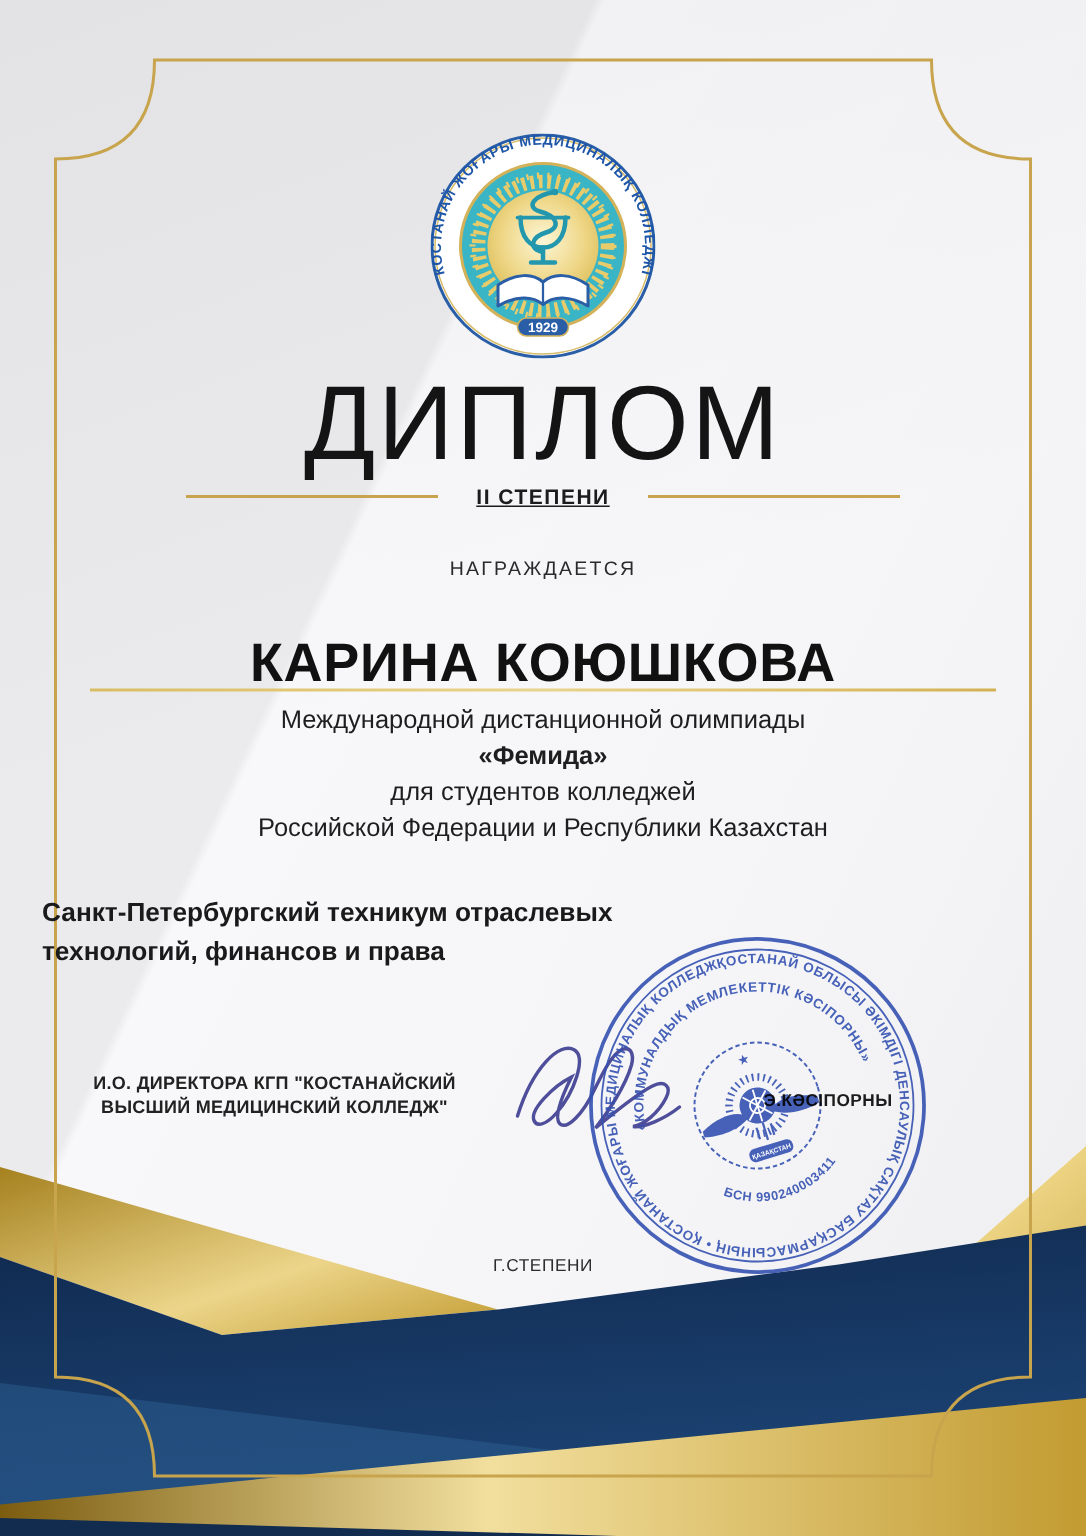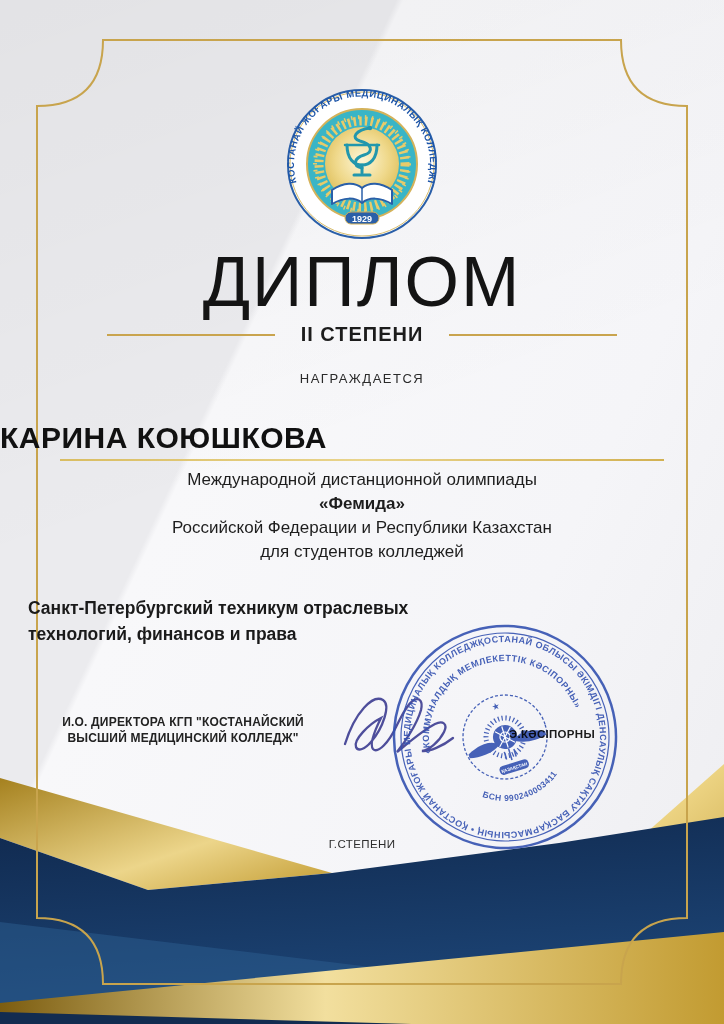--- a/index.html
+++ b/index.html
@@ -18,29 +18,29 @@
 
   .title{
     position:absolute; left:0; top:242px; width:100%;
     text-align:center; font-size:70px; font-weight:500; letter-spacing:2px; color:#141414;
   }
   .degree-row{
     position:absolute; left:62px; top:323px; width:600px;
     display:flex; align-items:center; justify-content:center; gap:26px;
   }
   .degree-line{ flex:0 0 168px; height:2px; background:#c9a44e; }
-  .degree-text{ font-size:20px; font-weight:700; letter-spacing:1px; color:#1c1c1c; white-space:nowrap; }
+  .degree-text{ font-size:14px; font-weight:700; letter-spacing:1px; color:#1c1c1c; white-space:nowrap;text-decoration:underline; }
 
   .awarded{
     position:absolute; left:0; top:371px; width:100%;
     text-align:center; font-size:13px; font-weight:500; letter-spacing:1.5px; color:#2a2a2a;
   }
   .recipient{
     position:absolute; left:0; top:421px; width:100%;
-    font-size:30px; font-weight:700; letter-spacing:0.5px; color:#111;
+    text-align:center; font-size:36px; font-weight:700; letter-spacing:0.5px; color:#111;
   }
   .recipient-line{
     position:absolute; left:60px; top:459px; width:604px; height:2px;
     background:linear-gradient(90deg,#d9bd62,#e9d48c,#d2b152);
   }
   .award-block{
     position:absolute; left:0; top:468px; width:100%;
     text-align:center; font-size:17px; color:#1e1e1e; line-height:24px;
   }
   .award-block .b{ font-weight:700; }
@@ -154,22 +154,22 @@
     </div>
 
     <div class="awarded">НАГРАЖДАЕТСЯ</div>
 
     <div class="recipient">КАРИНА КОЮШКОВА</div>
     <div class="recipient-line"></div>
 
     <div class="award-block">
       <div>Международной дистанционной олимпиады</div>
       <div class="b">«Фемида»</div>
+      <div>для студентов колледжей</div>
       <div>Российской Федерации и Республики Казахстан</div>
-      <div>для студентов колледжей</div>
     </div>
 
     <div class="institution">
       <div>Санкт-Петербургский техникум отраслевых</div>
       <div>технологий, финансов и права</div>
     </div>
 
     <div class="signatory">
       <div>И.О. ДИРЕКТОРА КГП "КОСТАНАЙСКИЙ</div>
       <div>ВЫСШИЙ МЕДИЦИНСКИЙ КОЛЛЕДЖ"</div>

